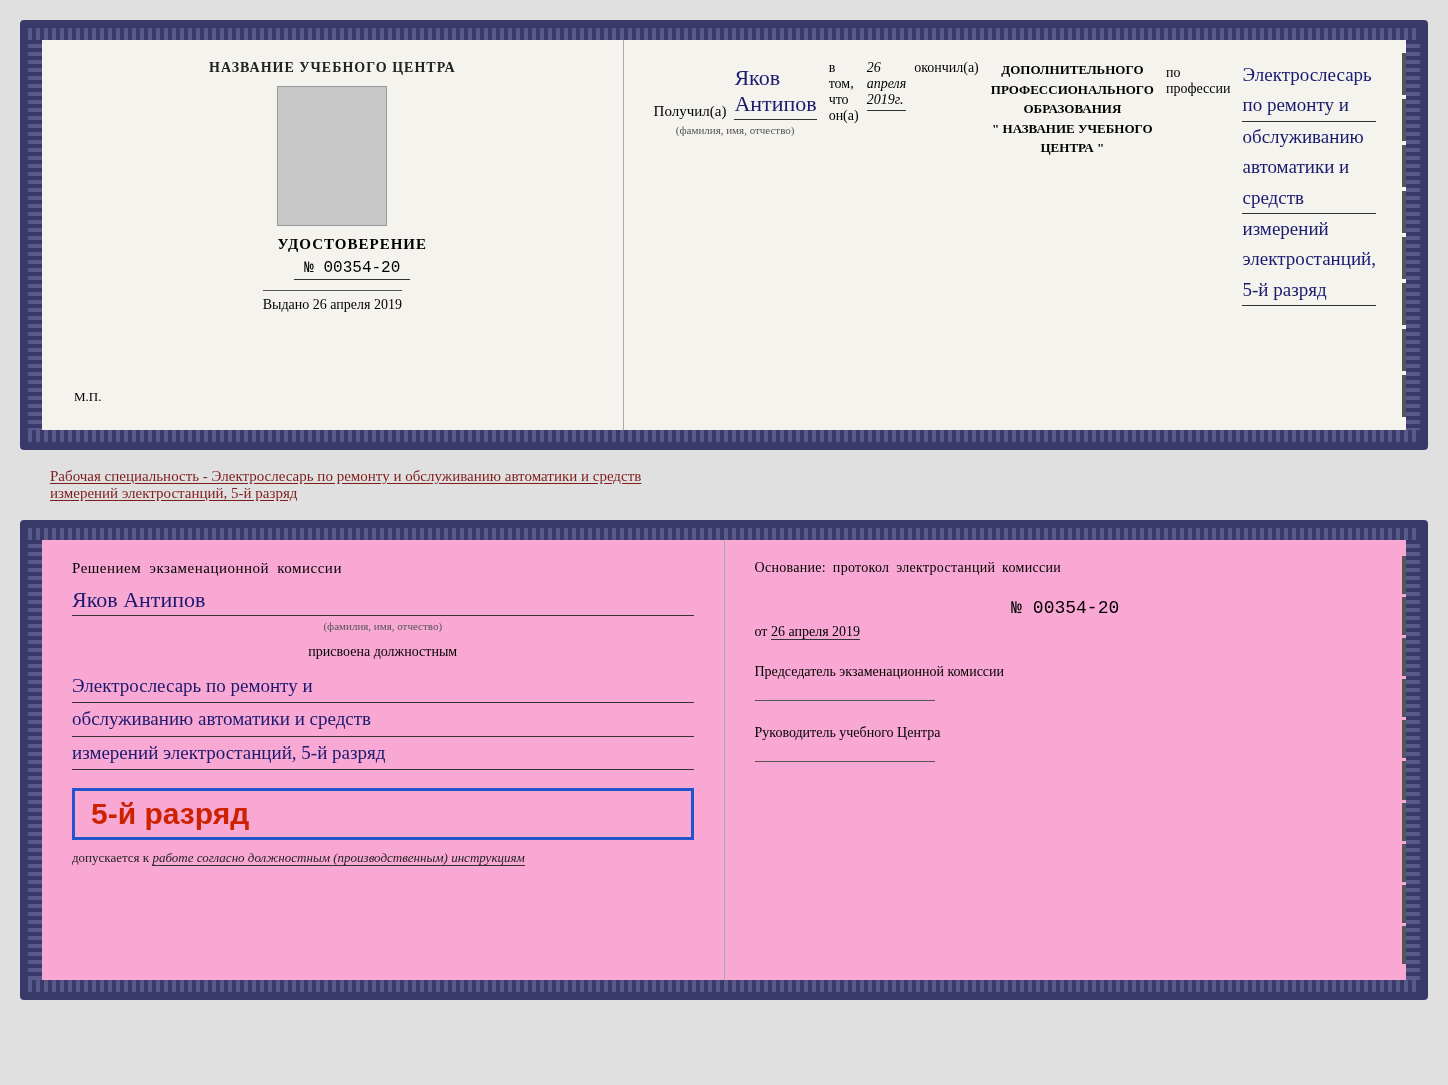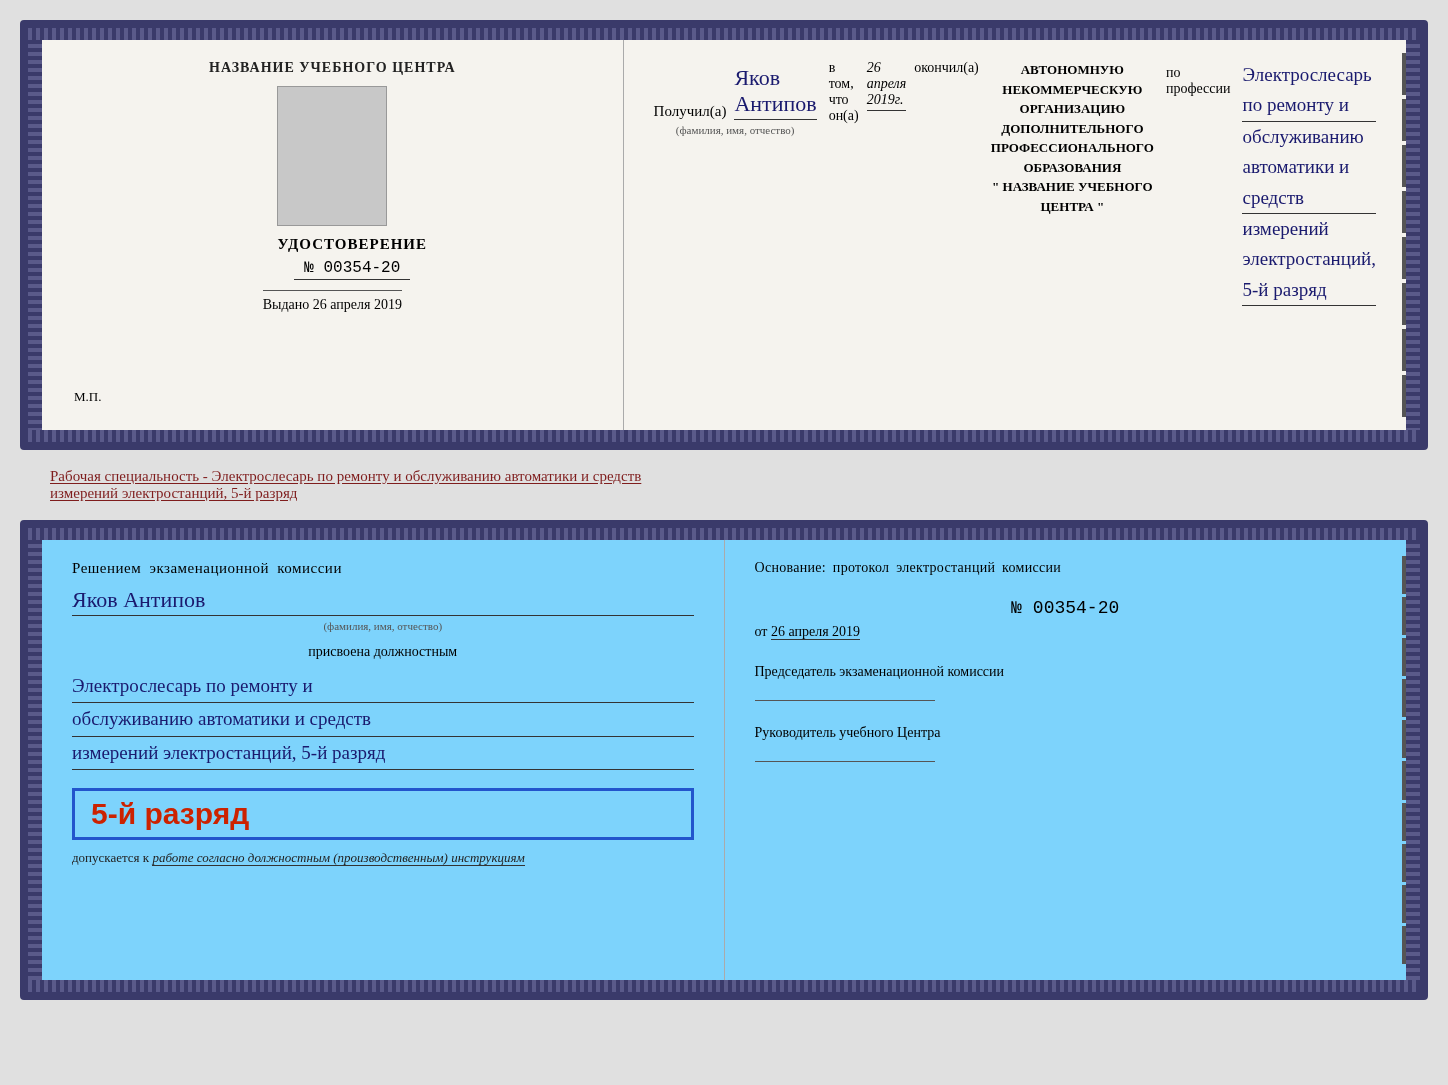--- a/index.html
+++ b/index.html
@@ -209,21 +209,21 @@
       padding: 8px 30px;
       font-size: 15px;
       color: #7f1d1d;
       text-decoration: underline;
       text-underline-offset: 2px;
     }
 
     
     .doc-bottom {
       display: flex;
-      background: #7dd3fc;
+      background: #f9a8d4;
       border: 8px solid #3a3a6a;
       border-radius: 4px;
       min-height: 480px;
       position: relative;
       overflow: hidden;
     }
     .doc-bottom::before {
       content: '';
       position: absolute;
       top: 0; left: 0; right: 0;
@@ -418,21 +418,20 @@
           </div>
         </div>
 
         <div class="vtom-line">
           <span>в том, что он(а)</span>
           <span class="vtom-date">26 апреля 2019г.</span>
           <span>окончил(а)</span>
         </div>
 
         <div class="org-block">
-          <div>АВТОНОМНУЮ НЕКОММЕРЧЕСКУЮ ОРГАНИЗАЦИЮ</div>
           <div>ДОПОЛНИТЕЛЬНОГО ПРОФЕССИОНАЛЬНОГО ОБРАЗОВАНИЯ</div>
           <div>" НАЗВАНИЕ УЧЕБНОГО ЦЕНТРА "</div>
         </div>
 
         <div class="po-professii">по профессии</div>
 
         <div>
           <span class="handwritten-prof">Электрослесарь по ремонту и</span>
           <span class="handwritten-prof">обслуживанию автоматики и средств</span>
           <span class="handwritten-prof">измерений электростанций, 5-й разряд</span>

